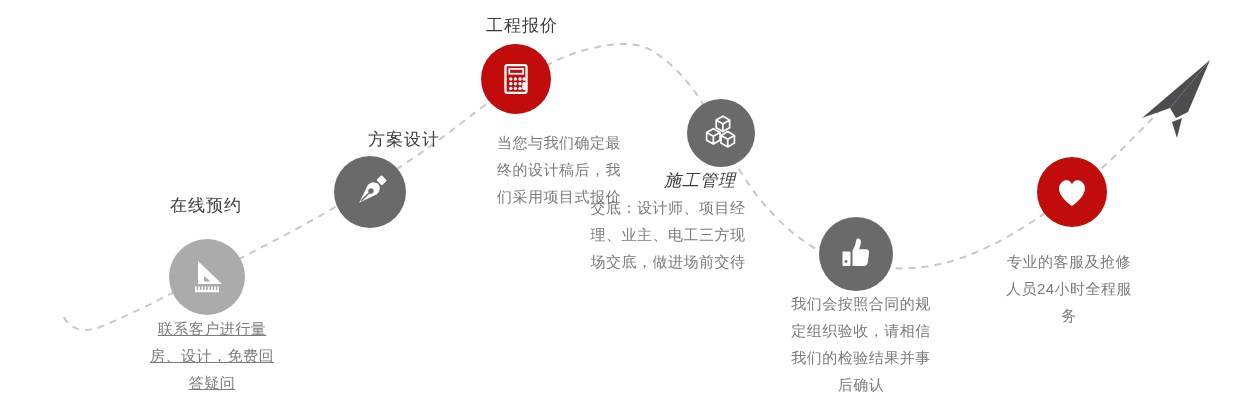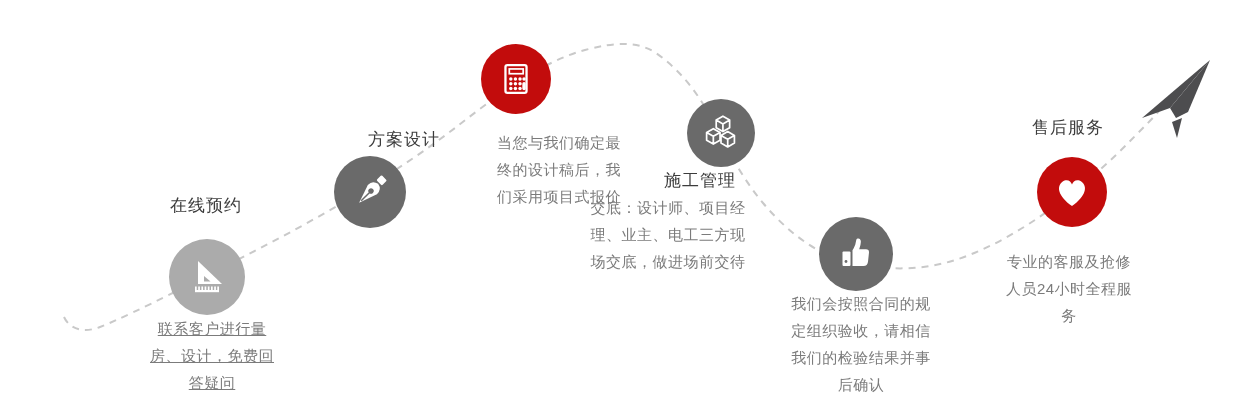--- a/index.html
+++ b/index.html
@@ -51,21 +51,21 @@
     border-radius:50%;
     display:flex;
     align-items:center;
     justify-content:center;
   }
   .circle svg{display:block;}
   
   .t1{left:126px;top:194px;font-family:Liberation Mono, monospace;}
   .t2{left:280px;top:128px;text-align:right;}
   .t3{left:442px;top:14px;}
-  .t4{left:620px;top:169px;}
+  .t4{left:620px;top:169px;font-style:italic;}
   .t5{left:780px;top:188px;}
   .t6{left:988px;top:116px;}
   
   .c1{left:169px;top:239px;width:76px;height:76px;}
   .c2{left:334px;top:156px;width:72px;height:72px;}
   .c3{left:481px;top:44px;width:70px;height:70px;}
   .c4{left:687px;top:99px;width:68px;height:68px;}
   .c5{left:819px;top:217px;width:74px;height:74px;}
   .c6{left:1037px;top:157px;width:70px;height:70px;}
   
@@ -128,20 +128,21 @@
     <svg width="46" height="46" viewBox="0 0 48 48">
       <g transform="rotate(45 24 24)">
         <rect x="20" y="3" width="8" height="7.5" rx="1.2" fill="#ffffff"></rect>
         <path d="M24,40 L17.3,20.5 Q16.8,13.4 24,12 Q31.2,13.4 30.7,20.5 Z" fill="#ffffff"></path>
         <circle cx="24" cy="22.5" r="2.8" fill="var(--gray-dark)"></circle>
         <rect x="23.2" y="25" width="1.6" height="12" fill="var(--gray-dark)"></rect>
       </g>
     </svg>
   </div>
 
+  <div class="step-title t3">工程报价</div>
   <div class="circle c3" style="background: rgb(194, 12, 12);">
     <svg width="46" height="46" viewBox="0 0 48 48">
       <rect x="13" y="9.5" width="22" height="29" rx="2" fill="none" stroke="#ffffff" stroke-width="2.4"></rect>
       <rect x="17" y="13.5" width="14.5" height="5" fill="none" stroke="#ffffff" stroke-width="1.8"></rect>
       <g fill="#ffffff">
         <circle cx="18.6" cy="24" r="1.8"></circle>
           <circle cx="23.4" cy="24" r="1.8"></circle>
           <circle cx="28.2" cy="24" r="1.8"></circle>
           <circle cx="32.4" cy="24" r="1.8"></circle>
         <circle cx="18.6" cy="29" r="1.8"></circle>
@@ -177,21 +178,20 @@
       <rect x="10.5" y="21.5" width="8" height="14.5" rx="1" fill="#ffffff"></rect>
       <circle cx="14" cy="31.5" r="1.4" fill="var(--gray-dark)"></circle>
       <path d="M20.5,36 L31.5,36 Q35.5,36 36,31.8 L37,22.5 Q37.2,19.3 34,19.3 L27.2,19.3 Q29.3,13.2 28.7,10.6 Q28.1,8 25.6,8.6 Q24.4,8.9 24.2,10.2 L23.3,14.5 Q21.8,18.6 20.5,20.2 Z" fill="#ffffff"></path>
     </svg>
   </div>
   <div class="step-desc d5">我们会按照合同的规
 定组织验收，请相信
 我们的检验结果并事
 后确认</div>
 
-  <div class="step-title t6">售后服务</div>
   <div class="circle c6" style="background: rgb(194, 12, 12);">
     <svg width="46" height="46" viewBox="0 0 48 48">
       <path d="M24 38.5 C9.5 28.5 7.5 18 14 13.2 C18.8 9.8 23 12.6 24 16.2 C25 12.6 29.2 9.8 34 13.2 C40.5 18 38.5 28.5 24 38.5 Z" fill="#ffffff"></path>
     </svg>
   </div>
   <div class="step-desc d6">专业的客服及抢修
 人员24小时全程服
 务</div>
 
   <svg class="plane" width="78" height="88" viewBox="0 0 78 88">

